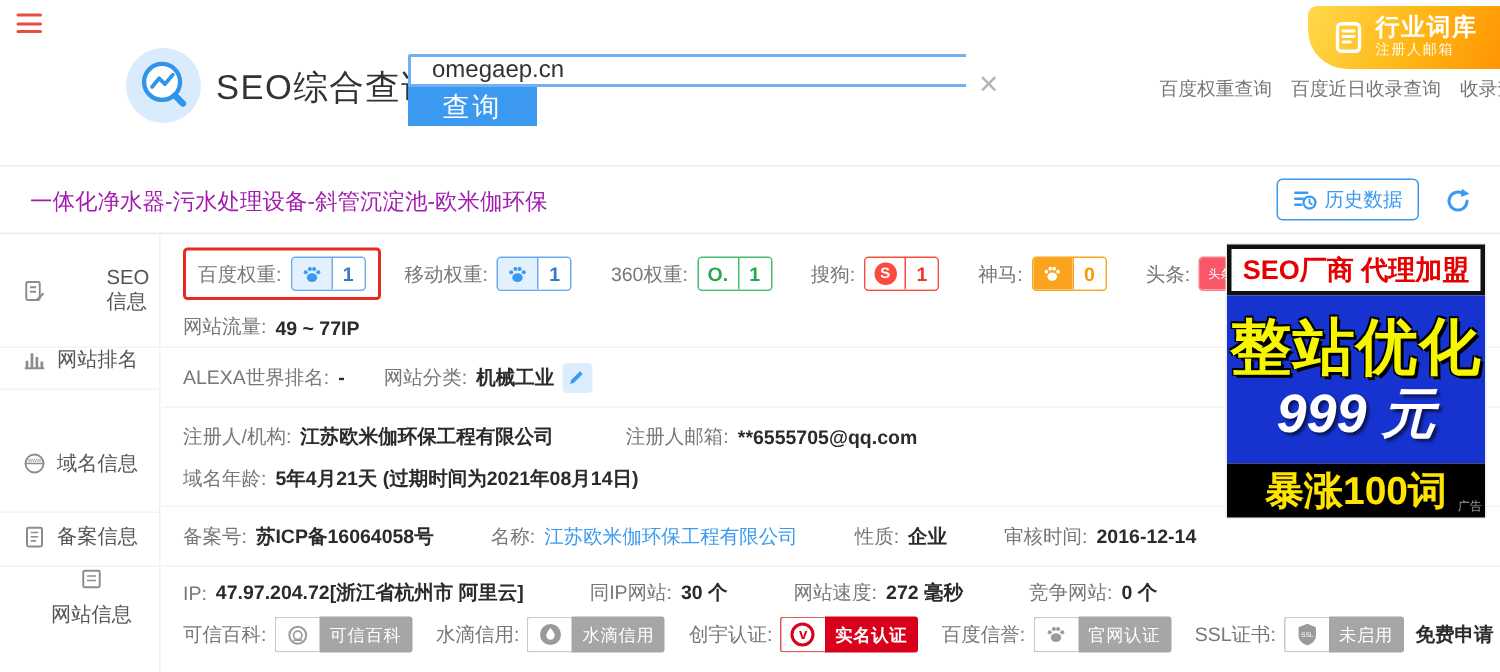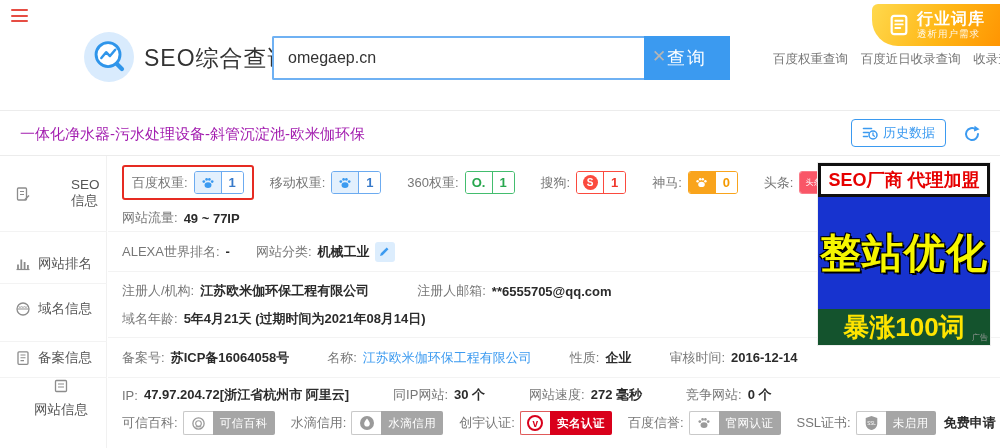--- a/index.html
+++ b/index.html
@@ -10,21 +10,21 @@
     font-size:13px;
   }
   .topstrip{position:absolute;top:0;left:0;width:100%;height:2px;background:#e6edf7;}
 
   
   .header{position:absolute;top:0;left:0;width:1000px;height:110px;background:#fff;}
   .hamburger{position:absolute;left:11px;top:9px;width:17px;height:13px;display:flex;flex-direction:column;justify-content:space-between;cursor:pointer;}
   .hamburger i{display:block;height:2px;background:#e64d43;border-radius:1px;}
   .logo{position:absolute;left:84px;top:32px;width:50px;height:50px;border-radius:50%;background:#d9ebfd;display:flex;align-items:center;justify-content:center;}
   .logo-title{position:absolute;left:144px;top:43px;font-size:23px;color:#333;letter-spacing:1px;}
-  .search{position:absolute;left:272px;top:36px;display:flex;height:44px;}
+  .search{position:absolute;left:272px;top:36px;display:flex;height:44px;flex-direction:column;}
   .search input{
     width:372px;height:44px;box-sizing:border-box;border:2px solid #6fb1f3;border-right:none;
     padding:0 34px 0 14px;font-size:16px;color:#333;outline:none;border-radius:2px 0 0 2px;
     font-family:"Liberation Sans","DejaVu Sans",sans-serif;
   }
   .clear-x{position:absolute;left:380px;top:12px;font-size:17px;color:#b5b5b5;cursor:pointer;line-height:1;}
   .search button{
     width:86px;height:44px;border:none;background:#3b9af0;color:#fff;font-size:18px;cursor:pointer;
     font-family:"Liberation Sans","DejaVu Sans",sans-serif;letter-spacing:2px;
   }
@@ -101,21 +101,21 @@
   .free-apply{color:#2b2b2b;font-weight:700;margin-left:8px;cursor:pointer;}
   .r5 .line2 .group{margin-right:16px;}
   .r5 .line2 .lbl{margin-right:5px;}
 
   
   .ad{position:absolute;left:818px;top:7px;width:172px;height:182px;cursor:pointer;box-shadow:0 0 0 1px #eee;}
   .ad-s1{height:34px;box-sizing:border-box;background:#fff;border:3px solid #101010;display:flex;align-items:center;justify-content:center;color:#e60000;font-weight:700;font-size:18px;white-space:nowrap;}
   .ad-mid{height:112px;background:#1733cf;display:flex;flex-direction:column;align-items:center;justify-content:center;}
   .ad-l2{color:#f6f600;font-size:41px;font-weight:900;line-height:1;letter-spacing:1px;text-shadow:2px 2px 0 #000,-1px -1px 0 #000,1px -1px 0 #000,-1px 1px 0 #000;}
   .ad-l3{color:#fff;font-size:36px;font-weight:900;font-style:italic;line-height:1.1;margin-top:4px;text-shadow:2px 2px 2px rgba(0,0,0,.55);}
-  .ad-s2{height:36px;background:#14532d;display:flex;align-items:center;justify-content:center;position:relative;}
+  .ad-s2{height:36px;background:#000000;display:flex;align-items:center;justify-content:center;position:relative;}
   .ad-l4{color:#ffe400;font-size:26px;font-weight:900;line-height:1;}
   .ad-tag{position:absolute;right:2px;bottom:2px;color:#9a9a9a;font-size:8px;}
 
   svg{display:block;}
 </style>
 </head>
 <body>
 
 <div class="topstrip"></div>
 
@@ -149,21 +149,21 @@
 
   <div class="ribbon">
     <span>
       <svg width="22" height="22" viewBox="0 0 18 18">
         <rect x="3" y="1.5" width="12" height="15" rx="2" fill="none" stroke="#ffffff" stroke-width="1.8"></rect>
         <path d="M6 5.5h6 M6 8.5h6 M6 11.5h4" stroke="#ffffff" stroke-width="1.6" stroke-linecap="round"></path>
       </svg>
     </span>
     <span class="btext">
       <span class="t1">行业词库</span>
-      <span class="t2">透析用户需求</span>
+      <span class="t2">注册人邮箱</span>
     </span>
   </div>
 </div>
 
 <div class="titlebar">
   <div class="page-title">一体化净水器-污水处理设备-斜管沉淀池-欧米伽环保</div>
   <div class="history-btn">
     <span>
       <svg width="16" height="16" viewBox="0 0 16 16">
         <path d="M1.5 3.5h8 M1.5 7.5h5 M1.5 11.5h4" stroke="#3b9af0" stroke-width="1.6" stroke-linecap="round"></path>
@@ -187,21 +187,21 @@
     <div class="side-item" style="top:0;height:76px;gap:40px;">
       <span>
         <svg width="16" height="16" viewBox="0 0 16 16">
             <rect x="2.5" y="2" width="9" height="12" rx="1" fill="none" stroke="#8c8c8c" stroke-width="1.3"></rect>
             <path d="M5 5.5h4 M5 8.5h4" stroke="#8c8c8c" stroke-width="1.2"></path>
             <path d="M9.5 13l4-4 1 1-4 4h-1z" fill="#8c8c8c"></path>
           </svg>
       </span>
       <span>SEO信息</span>
     </div>
-    <div class="side-item" style="top:88px;height:40px;">
+    <div class="side-item" style="top:64px;height:40px;">
       <span>
         <svg width="16" height="16" viewBox="0 0 16 16">
             <path d="M3 13.5V8.5 M6.3 13.5V3.5 M9.6 13.5V6 M12.9 13.5V9" stroke="#8c8c8c" stroke-width="1.8"></path>
             <path d="M1.5 13.5h13" stroke="#8c8c8c" stroke-width="1.2"></path>
           </svg>
       </span>
       <span>网站排名</span>
     </div>
     <div class="side-item" style="top:120px;height:66px;">
       <span>
@@ -453,20 +453,21 @@
           <span class="free-apply">免费申请</span>
         </span>
       </div>
     </div>
   </div>
 
   <div class="ad">
     <div class="ad-s1">SEO厂商 代理加盟</div>
     <div class="ad-mid">
       <div class="ad-l2">整站优化</div>
+      <div class="ad-l3">999 元</div>
     </div>
     <div class="ad-s2">
       <span class="ad-l4">暴涨100词</span>
       <span class="ad-tag">广告</span>
     </div>
   </div>
 
 </div>
 
 </body></html>

